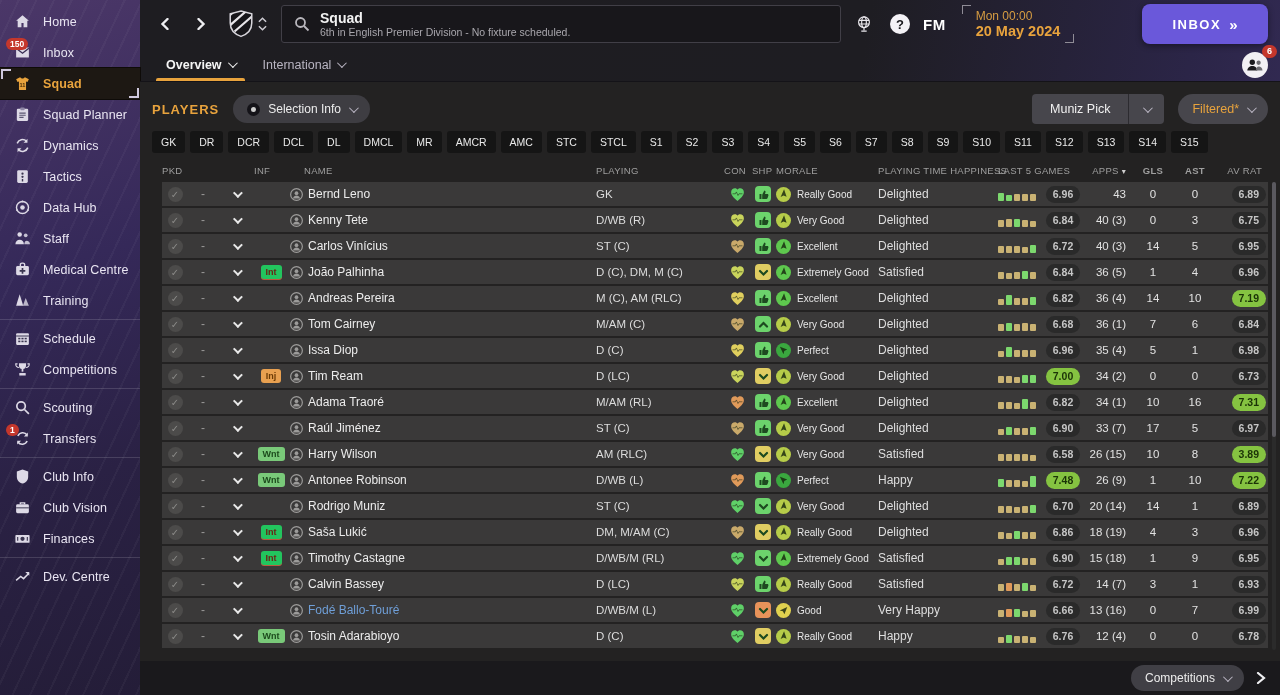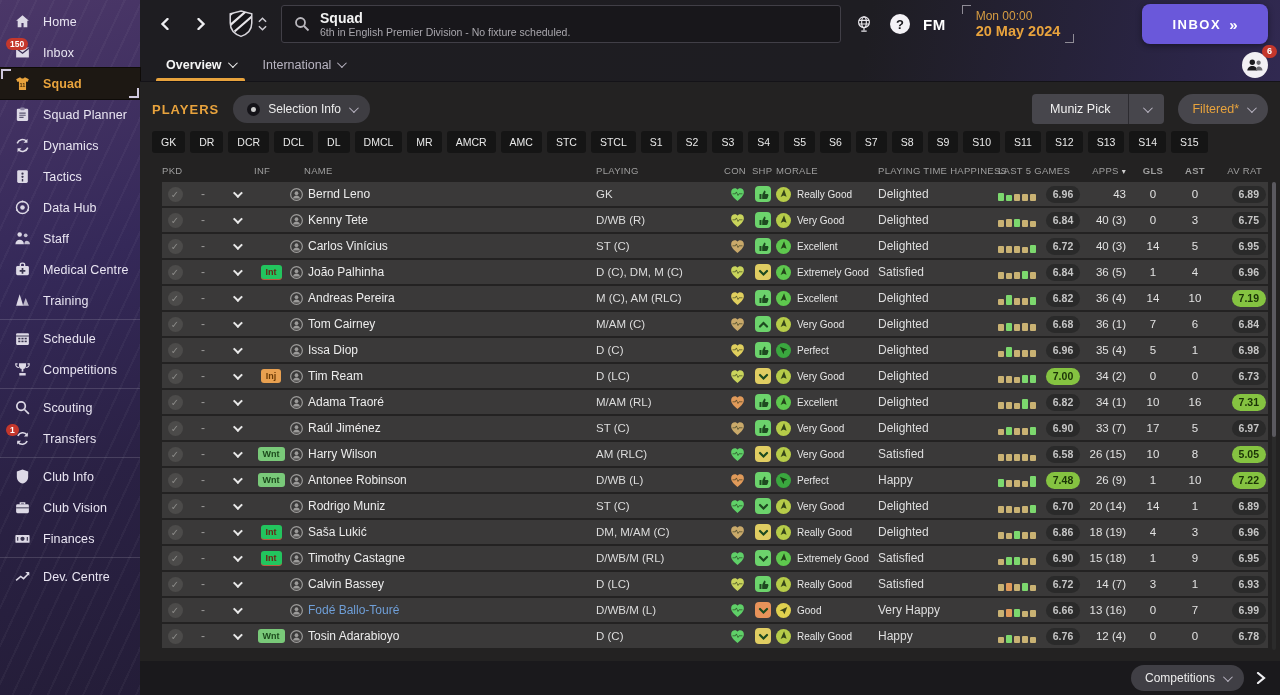--- a/index.html
+++ b/index.html
@@ -1144,21 +1144,21 @@
                 <span class="bar" style="background: rgb(201, 178, 115); height: 50%;"></span>
                 <span class="bar" style="background: rgb(201, 178, 115); height: 45%;"></span>
               </div>
               <div class="cell-center">
                 <span class="rate-pill">6.58</span>
               </div>
               <div class="num">26 (15)</div>
               <div class="num num-c">10</div>
               <div class="num num-c">8</div>
               <div class="avr-cell">
-                <span class="rate-pill hl">5.05</span>
+                <span class="rate-pill hl">3.89</span>
               </div>
             </div>
             <div class="grid trow">
               <div class="cell-center">
                 <span class="pkd-circle">✓</span>
               </div>
               <div class="dash">-</div>
               <div class="cell-center">
                 <span class="row-chev"></span>
               </div>

